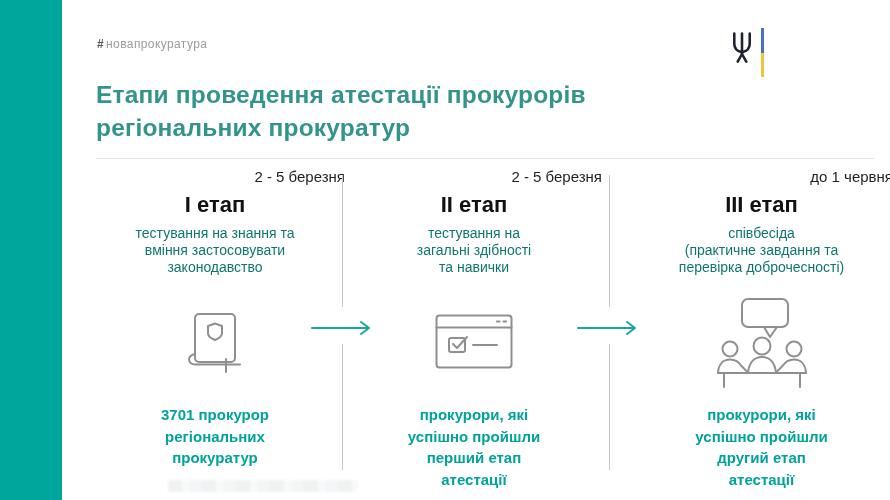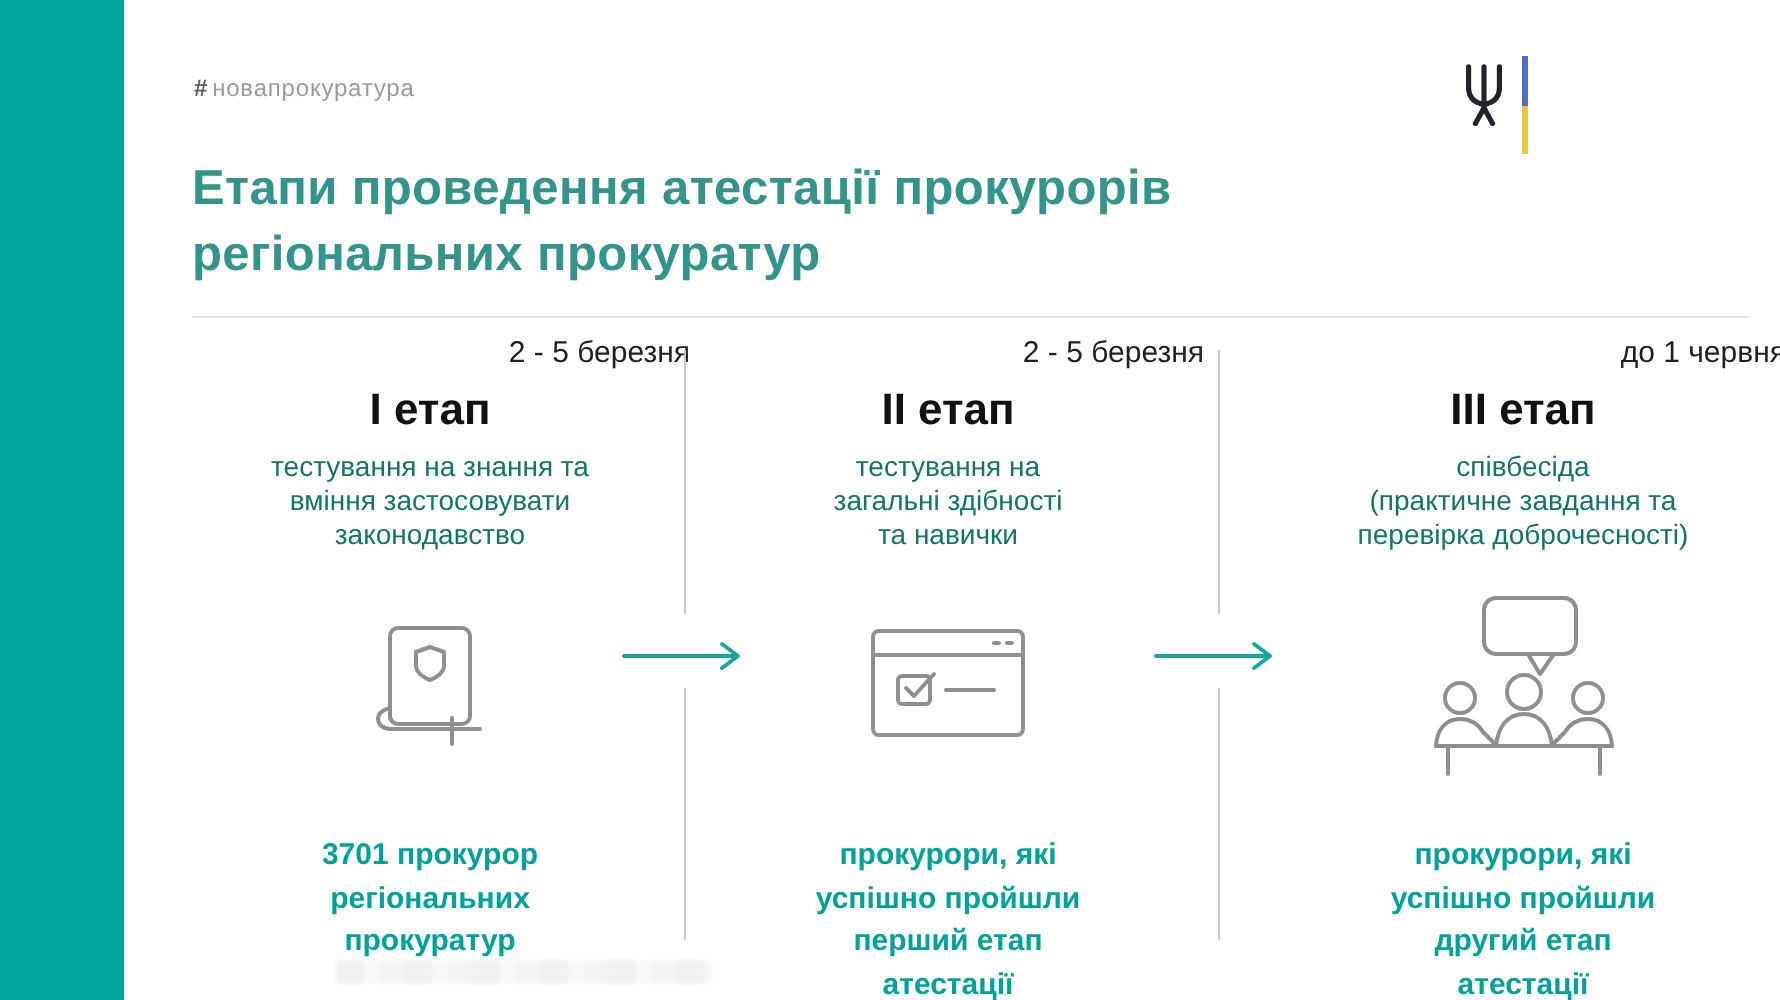--- a/index.html
+++ b/index.html
@@ -20,21 +20,21 @@
   .title{position:absolute;left:96px;top:78px;margin:0;font-size:24.5px;font-weight:700;color:#33948b;line-height:33px;letter-spacing:.2px;white-space:pre-line;}
   .rule{position:absolute;left:96px;top:158px;width:778px;height:1px;background:#e4e4e4;}
   .stage{position:absolute;top:168px;height:302px;text-align:center;color:#222;}
   #s1{left:85px;width:260px;}
   #s2{left:346px;width:256px;}
   #s3{left:630px;width:263px;}
   .stage .date{font-size:15px;color:#1f1f1f;text-align:right;}
   .stage .name{margin:7px 0 0;font-size:22px;font-weight:700;color:#111;}
   .stage .desc{margin:7px 0 0;font-size:14px;line-height:17px;color:#0f766e;white-space:pre-line;}
   .stage .iconbox{position:absolute;left:0;right:0;top:127px;height:100px;display:flex;align-items:center;justify-content:center;}
-  .stage .result{position:absolute;left:0;right:0;top:236px;margin:13px;font-size:15px;font-weight:700;line-height:21.5px;color:#00a39a;white-space:pre-line;}
+  .stage .result{position:absolute;left:0;right:0;top:236px;margin:0;font-size:15px;font-weight:700;line-height:21.5px;color:#00a39a;white-space:pre-line;}
   .vdiv{position:absolute;width:1px;background:#c9c9c9;}
   #vd1a{left:342px;top:175px;height:132px;}
   #vd1b{left:342px;top:344px;height:126px;}
   #vd2a{left:609px;top:175px;height:132px;}
   #vd2b{left:609px;top:344px;height:126px;}
   .arrow{position:absolute;top:320px;}
   #ar1{left:311px;}
   #ar2{left:577px;}
   .icon-stroke{stroke:#8f8f8f;fill:none;stroke-width:2;stroke-linecap:round;stroke-linejoin:round;}
   .smudge{position:absolute;left:168px;top:480px;width:190px;height:12px;border-radius:2px;opacity:.3;filter:blur(1px);

